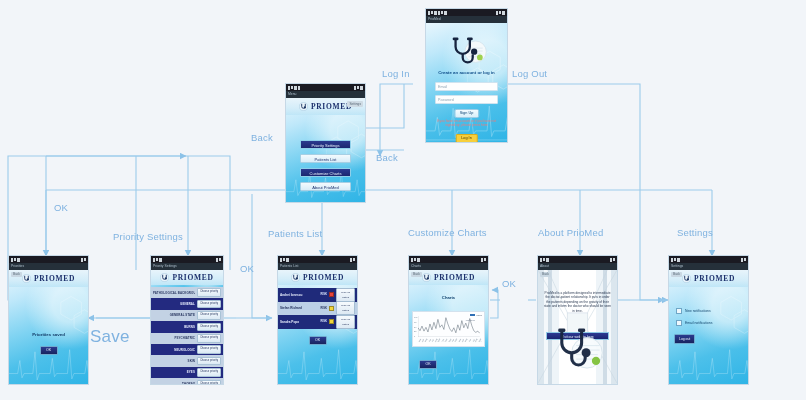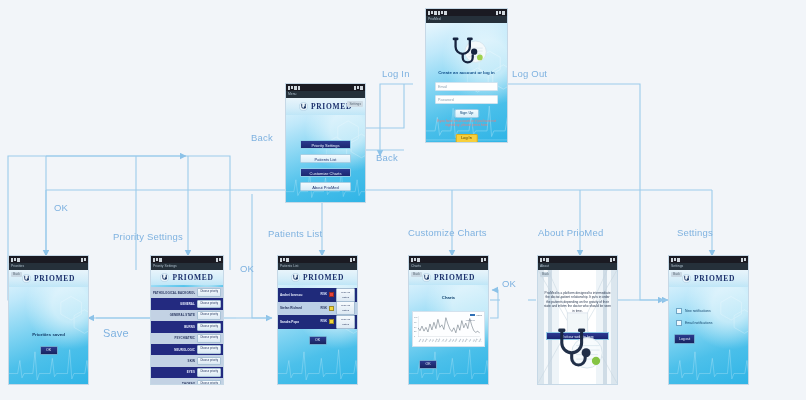--- a/index.html
+++ b/index.html
@@ -316,21 +316,21 @@
   <div class="flow-label" style="left:512px; top:68px;">Log Out</div>
   <div class="flow-label" style="left:251px; top:132px;">Back</div>
   <div class="flow-label" style="left:376px; top:152px;">Back</div>
   <div class="flow-label" style="left:54px; top:202px;">OK</div>
   <div class="flow-label" style="left:113px; top:231px;">Priority Settings</div>
   <div class="flow-label" style="left:268px; top:228px;">Patients List</div>
   <div class="flow-label" style="left:408px; top:227px;">Customize Charts</div>
   <div class="flow-label" style="left:538px; top:227px;">About PrioMed</div>
   <div class="flow-label" style="left:677px; top:227px;">Settings</div>
   <div class="flow-label" style="left:240px; top:263px;">OK</div>
-  <div class="flow-label" style="left:103px; top:327px; font-size:11px;">Save</div>
+  <div class="flow-label" style="left:90px; top:327px; font-size:17px;">Save</div>
   <div class="flow-label" style="left:502px; top:278px;">OK</div>
 
   <div class="phone" style="left:425px; top:8px; width:83px; height:135px;">
     <div class="statusbar">
       <span class="sb-ico"></span>
       <span class="sb-ico t"></span>
       <span class="sb-ico w"></span>
       <span class="sb-ico"></span>
       <span class="sb-ico t"></span>
       <span class="sb-ico w"></span>

